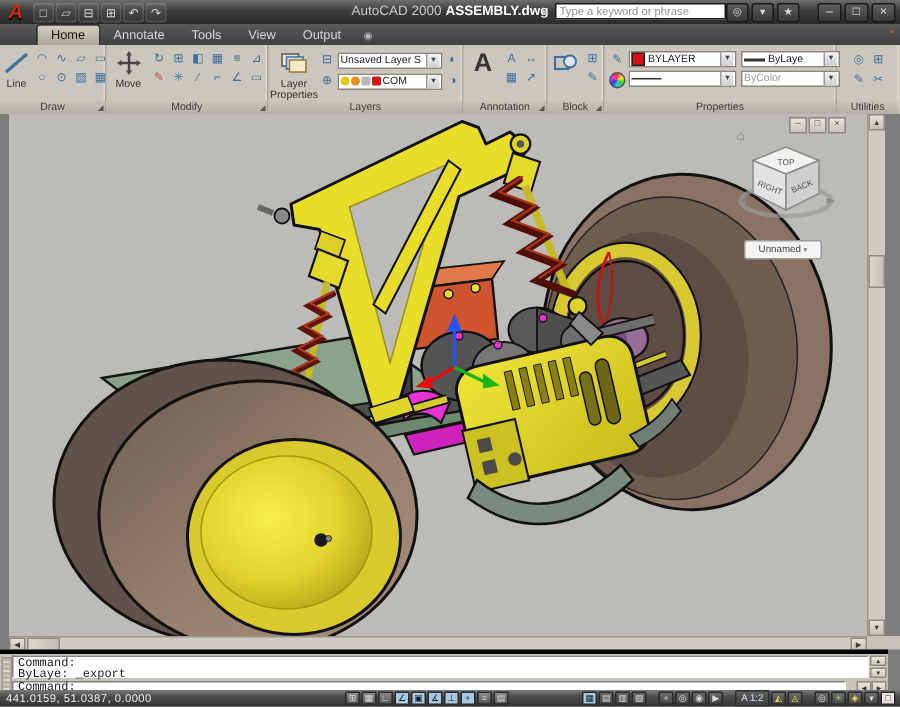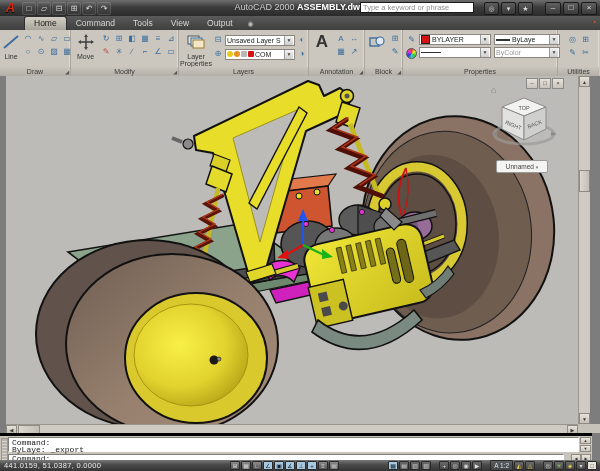--- a/index.html
+++ b/index.html
@@ -11,21 +11,21 @@
   #logo{position:absolute;left:2px;top:0px;width:17px;height:15px;color:#d42a12;
     font-weight:bold;font-size:13px;line-height:15px;text-align:center;
     text-shadow:0 1px 1px #000;font-style:italic;}
   #qat{position:absolute;left:22px;top:2px;display:flex;gap:1px;}
   .qbtn{width:12px;height:11px;font-size:8px;line-height:11px;text-align:center;color:#d8d8d8;
     border:1px solid rgba(255,255,255,.12);border-radius:2px;background:rgba(255,255,255,.05);}
   #title-text{position:absolute;left:50%;transform:translateX(-50%);top:2px;font-size:9px;
     color:#c9c9c9;white-space:nowrap;}
   #title-text b{color:#fff;text-align:center;}
   #ic-bullet{position:absolute;left:362px;top:4px;color:#bbb;font-size:7px;}
-  #search-input{position:absolute;left:360px;top:2px;width:108px;height:9px;border:1px solid #1a1a1a;
+  #search-input{position:absolute;left:370px;top:2px;width:108px;height:9px;border:1px solid #1a1a1a;
     font-size:7.5px;padding:0 2px;background:#fff;color:#333;font-family:"Liberation Sans",sans-serif;}
   #search-input::placeholder{color:#8f8f8f;}
   #ic-btns{position:absolute;left:484px;top:2px;display:flex;gap:2px;}
   .icbtn{width:13px;height:11px;font-size:7px;line-height:11px;text-align:center;color:#ddd;
     border:1px solid #1a1a1a;background:linear-gradient(#5c5c5c,#383838);border-radius:2px;}
   #winbtns{position:absolute;right:3px;top:2px;display:flex;gap:2px;}
   .wbtn{width:14px;height:11px;font-size:8px;line-height:10px;text-align:center;color:#e4e4e4;
     border:1px solid #1a1a1a;background:linear-gradient(#606060,#3a3a3a);border-radius:2px;}
   
   #tabrow{position:absolute;left:0;top:16px;width:600px;height:14px;
@@ -142,21 +142,21 @@
     </div>
     <div id="winbtns">
       <div class="wbtn">–</div>
       <div class="wbtn">□</div>
       <div class="wbtn">×</div>
     </div>
   </div>
 
   <div id="tabrow">
     <div class="tab active">Home</div>
-    <div class="tab">Command</div>
+    <div class="tab">Annotate</div>
     <div class="tab">Tools</div>
     <div class="tab">View</div>
     <div class="tab">Output</div>
     <div id="tab-extra">◉</div>
   </div>
   <div id="infocenter-mini">▪</div>
 
   <div id="ribbon">
 
     <div class="panel" style="width:71px">

